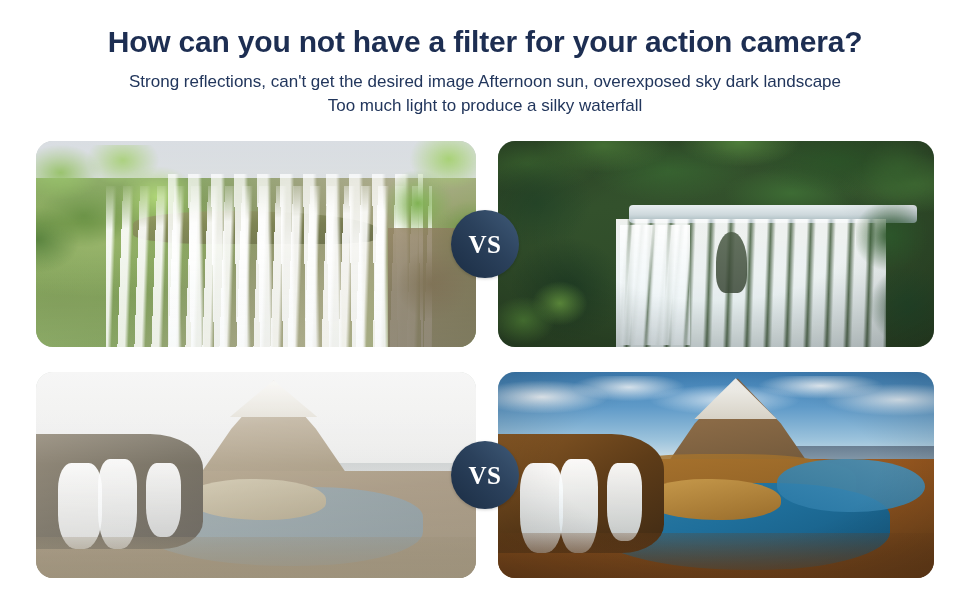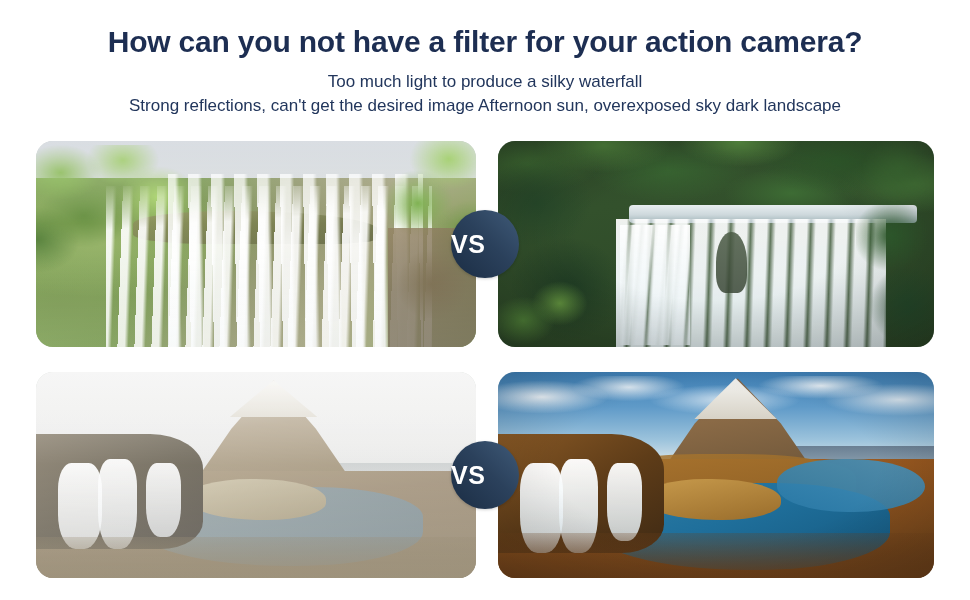--- a/index.html
+++ b/index.html
@@ -385,41 +385,43 @@
     position: absolute;
     left: 50%;
     top: 50%;
     transform: translate(-50%, -50%);
     width: 68px;
     height: 68px;
     border-radius: 50%;
     background: linear-gradient(225deg, #3f5a78 0%, #2b415c 45%, #1b2d44 100%);
     display: flex;
     align-items: center;
+    justify-content: center;
     z-index: 5;
     box-shadow: 0 1px 3px rgba(0,0,0,.18);
+    font-family: Liberation Serif, serif;
   }
   .vs-badge span {
     color: #ffffff;
     font-size: 25px;
     font-weight: bold;
     letter-spacing: 0.5px;
     line-height: 1;
   }
 </style>
 </head>
 <body>
 
 <div class="banner">
 
   <div class="header">
     <h1 class="headline">How can you not have a filter for your action camera?</h1>
     <p class="subhead">
+      <span class="subhead-line">Strong reflections, can't get the desired image Afternoon sun, overexposed sky dark landscape</span>
       <span class="subhead-line">Too much light to produce a silky waterfall</span>
-      <span class="subhead-line">Strong reflections, can't get the desired image Afternoon sun, overexposed sky dark landscape</span>
     </p>
   </div>
 
   <div class="compare-grid">
 
     <div class="compare-row">
 
       <div class="photo-card left">
         <div class="scene">
           <div class="s1-sky"></div>

